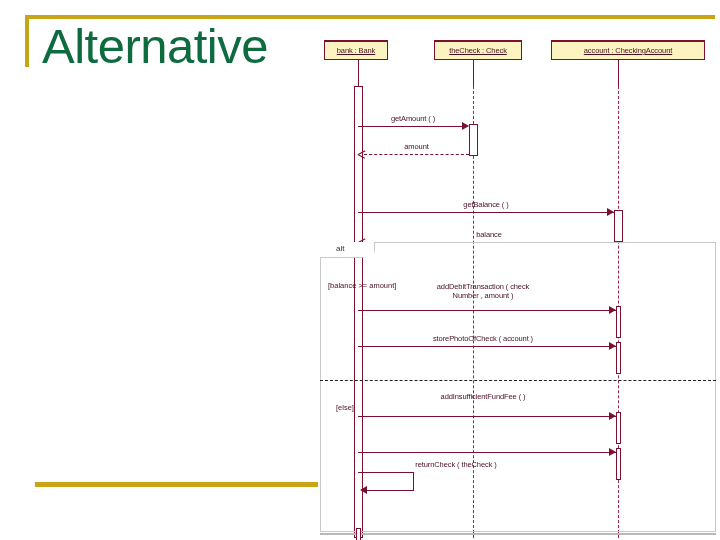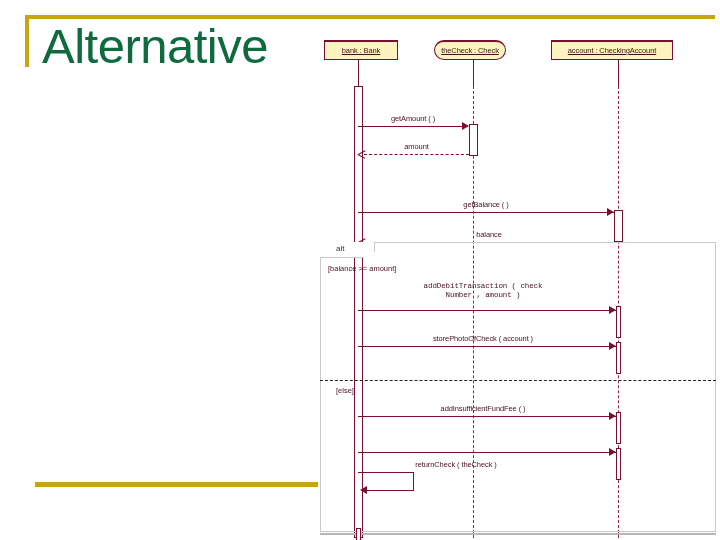--- a/index.html
+++ b/index.html
@@ -88,66 +88,66 @@
     content:"";position:absolute;left:0;top:4px;width:8px;height:0;
     border-top:1px solid #7a1030;transform-origin:0 0;
   }
   .arrow-open-l:before{transform:rotate(28deg);}
   .arrow-open-l:after{transform:rotate(-28deg);}
 
   .msg-label{
     position:absolute;font-size:7.5px;color:#4a1020;
     white-space:nowrap;letter-spacing:-0.1px;text-align:center;
   }
-  .msg-label.wrap{white-space:normal;line-height:9px;text-align:center;font-family:Liberation Mono, monospace;}
+  .msg-label.wrap{white-space:normal;line-height:9px;text-align:center;}
 
   
   .frag{
     position:absolute;border:1px solid #c9c9c9;box-sizing:border-box;
     background:transparent;
   }
   .frag-tab{
     position:absolute;background:#ffffff;border:1px solid #c9c9c9;
     border-top:none;border-left:none;box-sizing:border-box;
     height:16px;width:55px;
     clip-path:polygon(0 0,100% 0,100% 60%,78% 100%,0 100%);
   }
   .frag-tab-label{
     position:absolute;font-size:8px;color:#333333;
   }
   .frag-divider{
     position:absolute;height:0;border-top:1px dashed #222222;
   }
   .guard{
-    position:absolute;font-size:7.5px;color:#4a1020;white-space:nowrap;
+    position:absolute;font-size:7.5px;color:#4a1020;white-space:nowrap;margin-top:17px;
   }
   .baseline{
     position:absolute;height:2px;background:#b8b8b8;
   }
 </style>
 </head>
 <body>
 
 <div id="slide">
 
   <div class="rule-top"></div>
   <div class="rule-left"></div>
   <div class="rule-bottom"></div>
 
   <div class="slide-title">Alternative</div>
 
   <div id="diagram">
 
-    <div class="head" style="left:6px;top:10px;width:74px;">
+    <div class="head" style="left:6px;top:10px;width:64px;">
       <span>bank : Bank</span>
     </div>
-    <div class="head" style="left:116px;top:10px;width:72px;border-radius:10px;">
+    <div class="head" style="left:116px;top:10px;width:88px;">
       <span>theCheck : Check</span>
     </div>
-    <div class="head" style="left:233px;top:10px;width:122px;">
+    <div class="head" style="left:233px;top:10px;width:154px;">
       <span>account : CheckingAccount</span>
     </div>
 
     <div class="lifeline-stub" style="left:40px;top:30px;height:26px;"></div>
     <div class="lifeline" style="left:40px;top:56px;height:452px;"></div>
 
     <div class="lifeline-stub" style="left:155px;top:30px;height:26px;"></div>
     <div class="lifeline" style="left:155px;top:56px;height:452px;"></div>
 
     <div class="lifeline-stub" style="left:300px;top:30px;height:26px;"></div>
@@ -195,21 +195,21 @@
 
     <div class="msg-line" style="left:40px;top:316px;width:258px;"></div>
     <div class="arrow-r" style="left:291px;top:312px;"></div>
     <div class="msg-label" style="left:55px;top:304px;width:220px;">storePhotoOfCheck ( account )</div>
 
     <div class="frag-divider" style="left:2px;top:350px;width:396px;"></div>
     <div class="guard" style="left:18px;top:356px;">[else]</div>
 
     <div class="msg-line" style="left:40px;top:386px;width:258px;"></div>
     <div class="arrow-r" style="left:291px;top:382px;"></div>
-    <div class="msg-label" style="left:55px;top:374px;width:220px;">addInsufficientFundFee ( )</div>
+    <div class="msg-label" style="left:55px;top:362px;width:220px;">addInsufficientFundFee ( )</div>
 
     <div class="msg-line" style="left:40px;top:422px;width:258px;"></div>
     <div class="arrow-r" style="left:291px;top:418px;"></div>
 
     <div class="msg-line" style="left:40px;top:442px;width:56px;"></div>
     <div class="msg-vert" style="left:95px;top:442px;height:18px;"></div>
     <div class="msg-line" style="left:48px;top:460px;width:48px;"></div>
     <div class="arrow-l" style="left:42px;top:456px;"></div>
     <div class="msg-label" style="left:48px;top:430px;width:180px;">returnCheck ( theCheck )</div>
 

